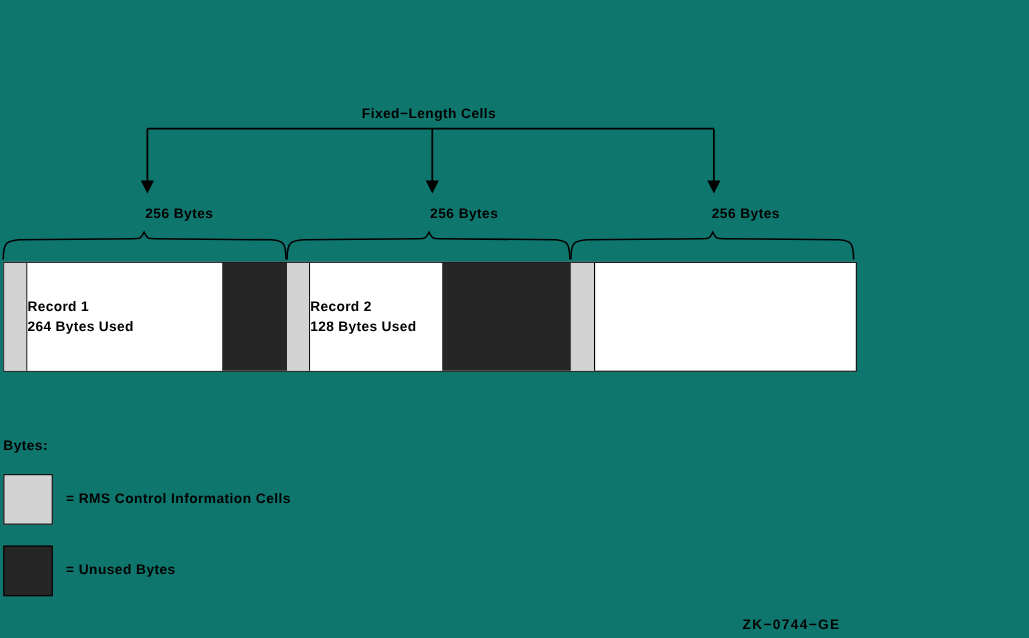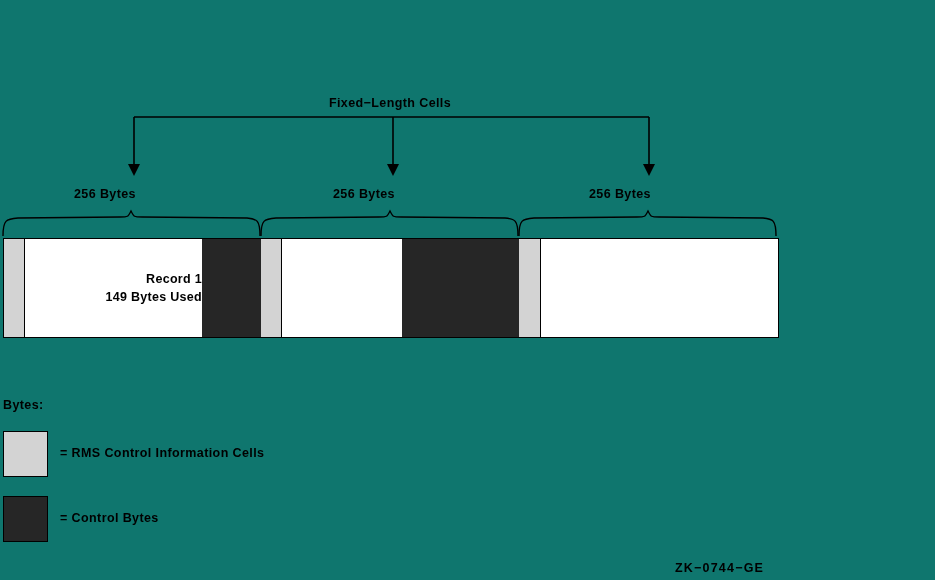--- a/index.html
+++ b/index.html
@@ -36,21 +36,21 @@
     left: 0;
     top: 108px;
   }
 
   
   .size-label {
     top: 187px;
     font-size: 12.5px;
     font-weight: bold;
     letter-spacing: 0.4px;
-    text-align: left;
+    text-align: right;
     white-space: nowrap;
     width: 120px;
   }
   #size-label-1 { left: 74px; }
   #size-label-2 { left: 333px; }
   #size-label-3 { left: 589px; }
 
   
   #braces-svg {
     left: 0;
@@ -81,21 +81,21 @@
     background: #262626;
   }
   .seg-record {
     background: #ffffff;
   }
   .record-text {
     position: absolute;
     top: 50%;
     transform: translateY(-50%);
     width: 100%;
-    text-align: right;
+    text-align: left;
     font-size: 12.5px;
     font-weight: bold;
     letter-spacing: 0.3px;
     line-height: 18px;
     white-space: nowrap;
   }
 
   
   #legend-heading {
     left: 3px;
@@ -162,38 +162,44 @@
     <path d="M261,30 C261,14 264,13 276,12 L379,11 C387,11 387,11 390,5 C393,11 393,11 401,11 L505,12 C515,13 518,14 518,30" fill="none" stroke="#000" stroke-width="1.4"></path>
     <path d="M519,30 C519,14 522,13 534,12 L637,11 C645,11 645,11 648,5 C651,11 651,11 659,11 L763,12 C773,13 776,14 776,30" fill="none" stroke="#000" stroke-width="1.4"></path>
   </svg>
 
   <div class="abs" id="storage-bar">
 
     <div class="segment seg-rms" style="left:0px; width:21px;"></div>
     <div class="segment seg-record" style="left:21px; width:177px;">
       <div class="record-text">
         <span>Record 1</span><br>
-        <span>149 Bytes Used</span>
+        <span>264 Bytes Used</span>
       </div>
     </div>
     <div class="segment seg-unused" style="left:198px; width:59px;"></div>
 
     <div class="segment seg-rms" style="left:257px; width:21px;"></div>
+    <div class="segment seg-record" style="left:278px; width:120px;">
+      <div class="record-text">
+        <span>Record 2</span><br>
+        <span>128 Bytes Used</span>
+      </div>
+    </div>
     <div class="segment seg-unused" style="left:398px; width:117px;"></div>
 
     <div class="segment seg-rms" style="left:515px; width:22px;"></div>
   </div>
 
   <div class="abs" id="legend-heading">Bytes:</div>
 
   <div class="abs legend-row" id="legend-row-0">
     <div class="legend-swatch" style="background:#d3d3d3;"></div>
     <div class="legend-label">= RMS Control Information Cells</div>
   </div>
 
   <div class="abs legend-row" id="legend-row-1">
     <div class="legend-swatch" style="background:#262626;"></div>
-    <div class="legend-label">= Control Bytes</div>
+    <div class="legend-label">= Unused Bytes</div>
   </div>
 
   <div class="abs" id="figure-id">ZK−0744−GE</div>
 
 </div>
 
 </body></html>

